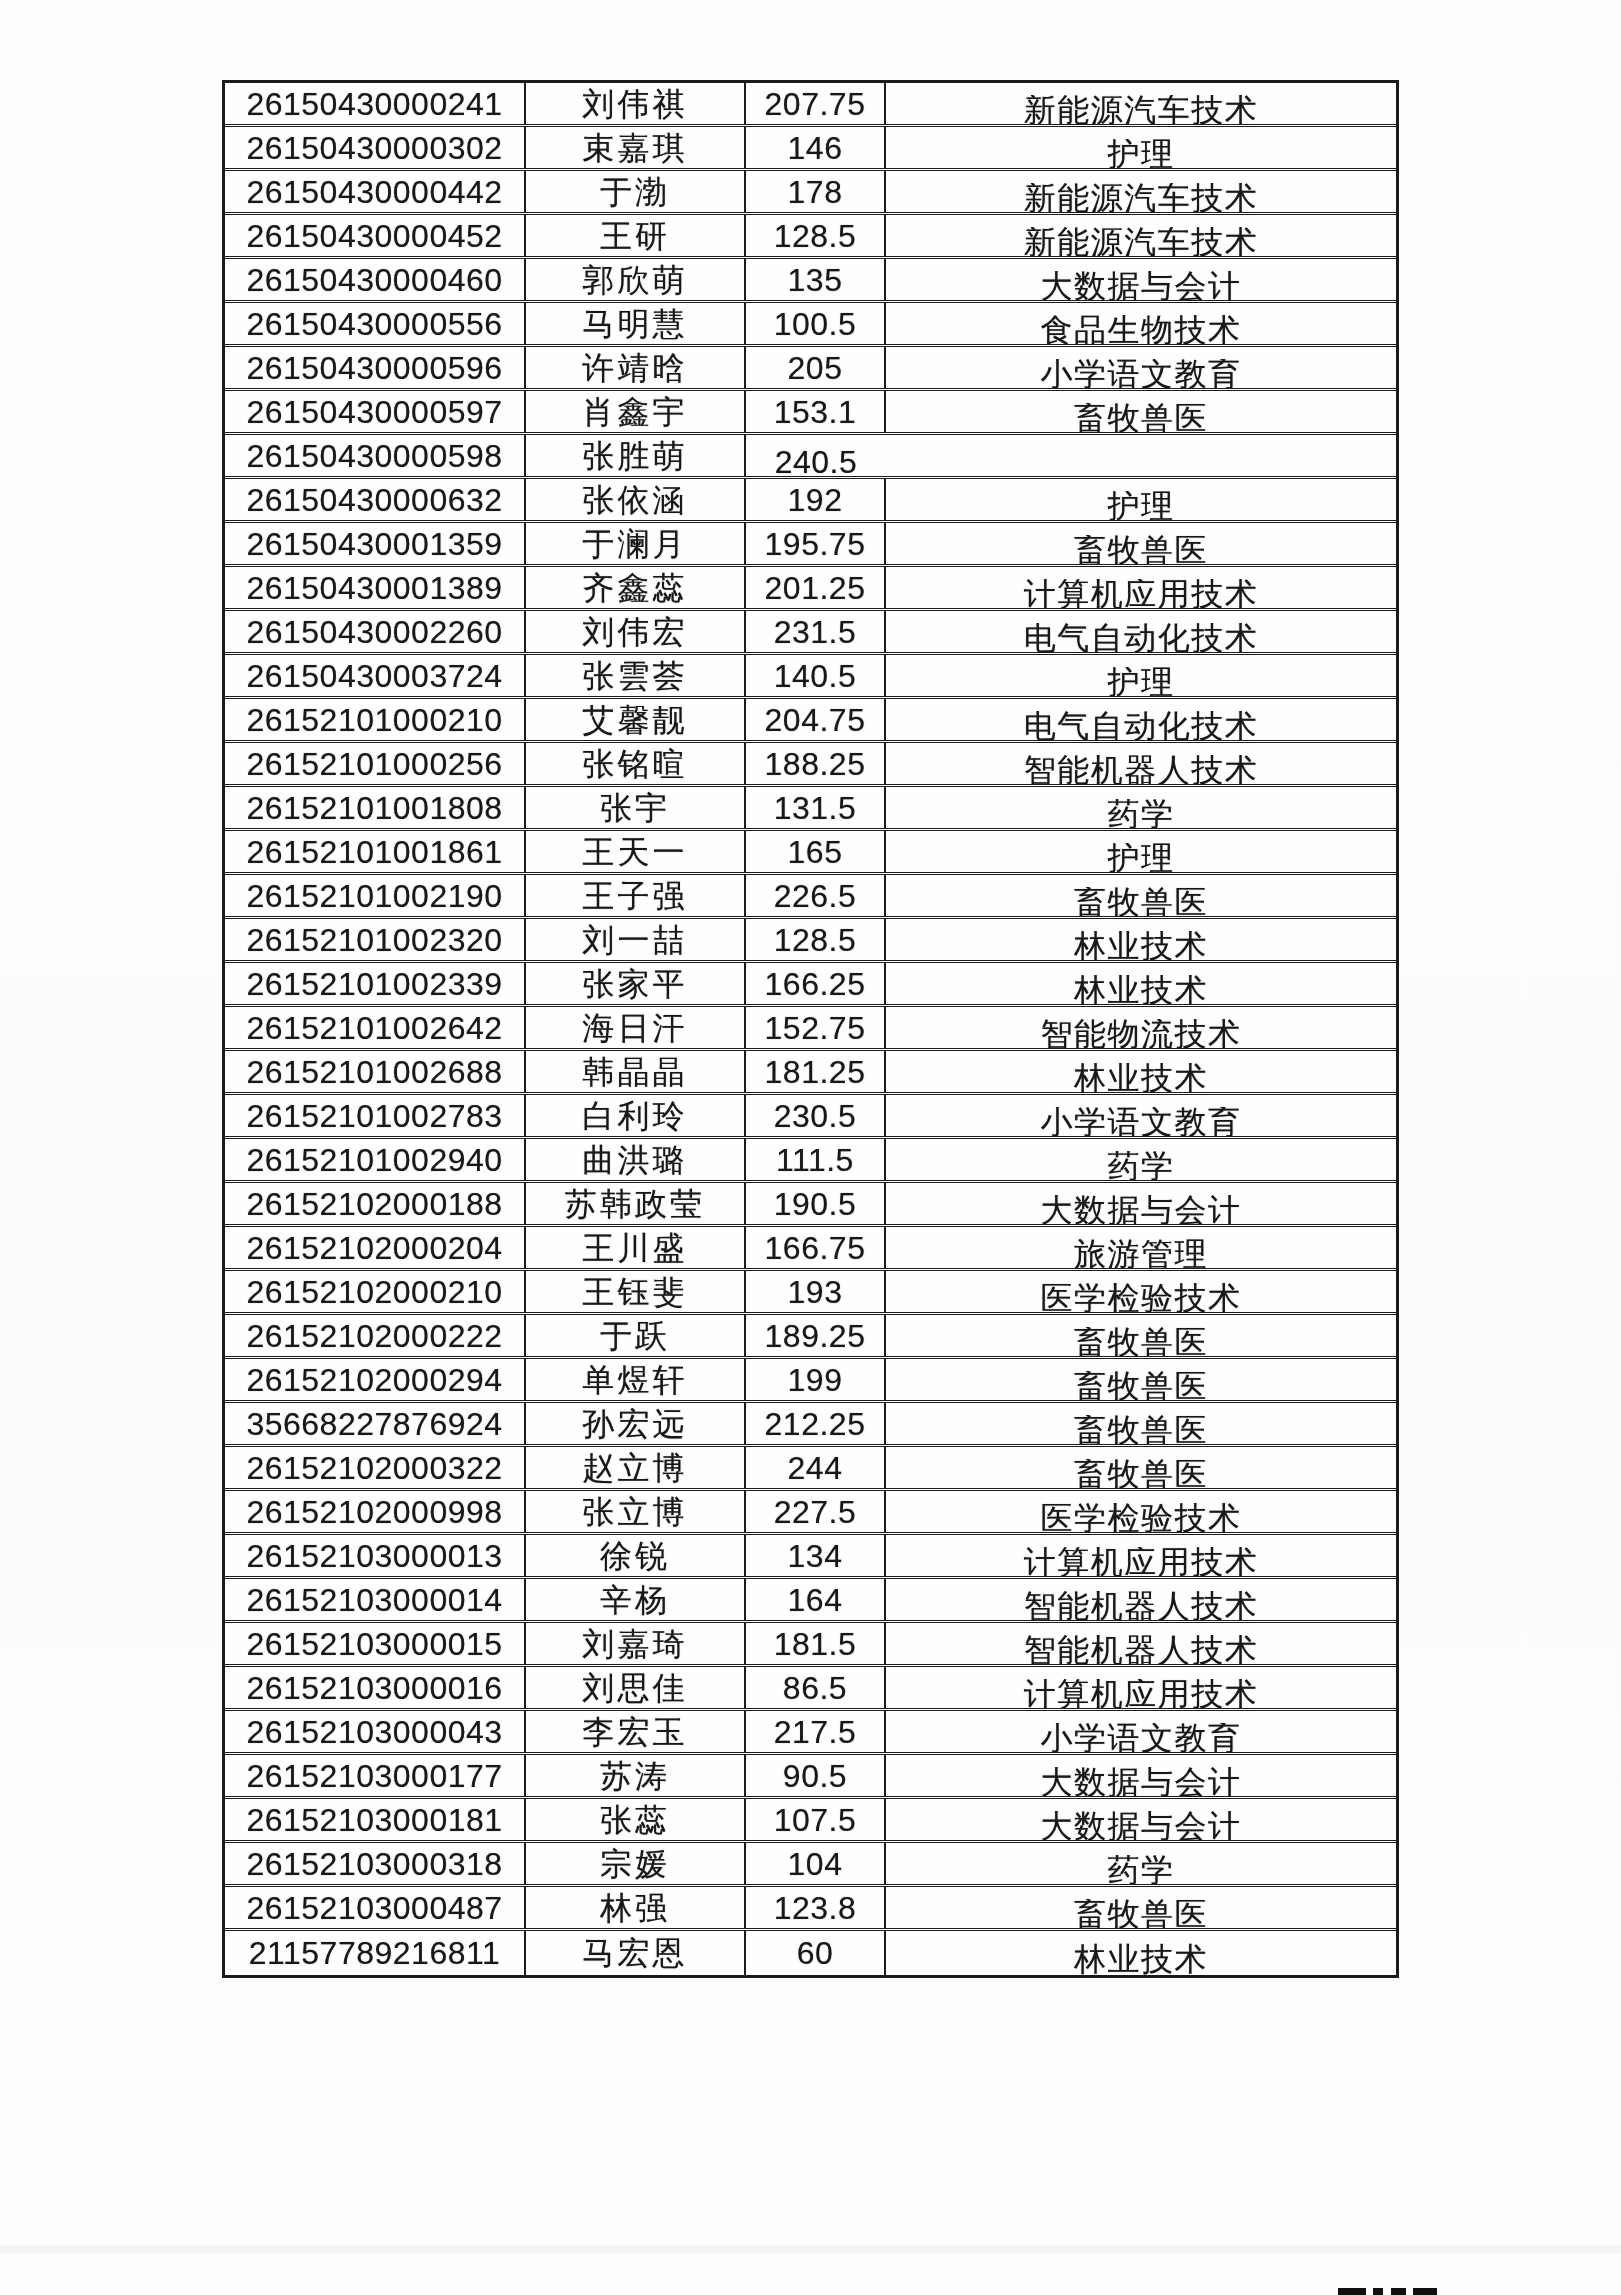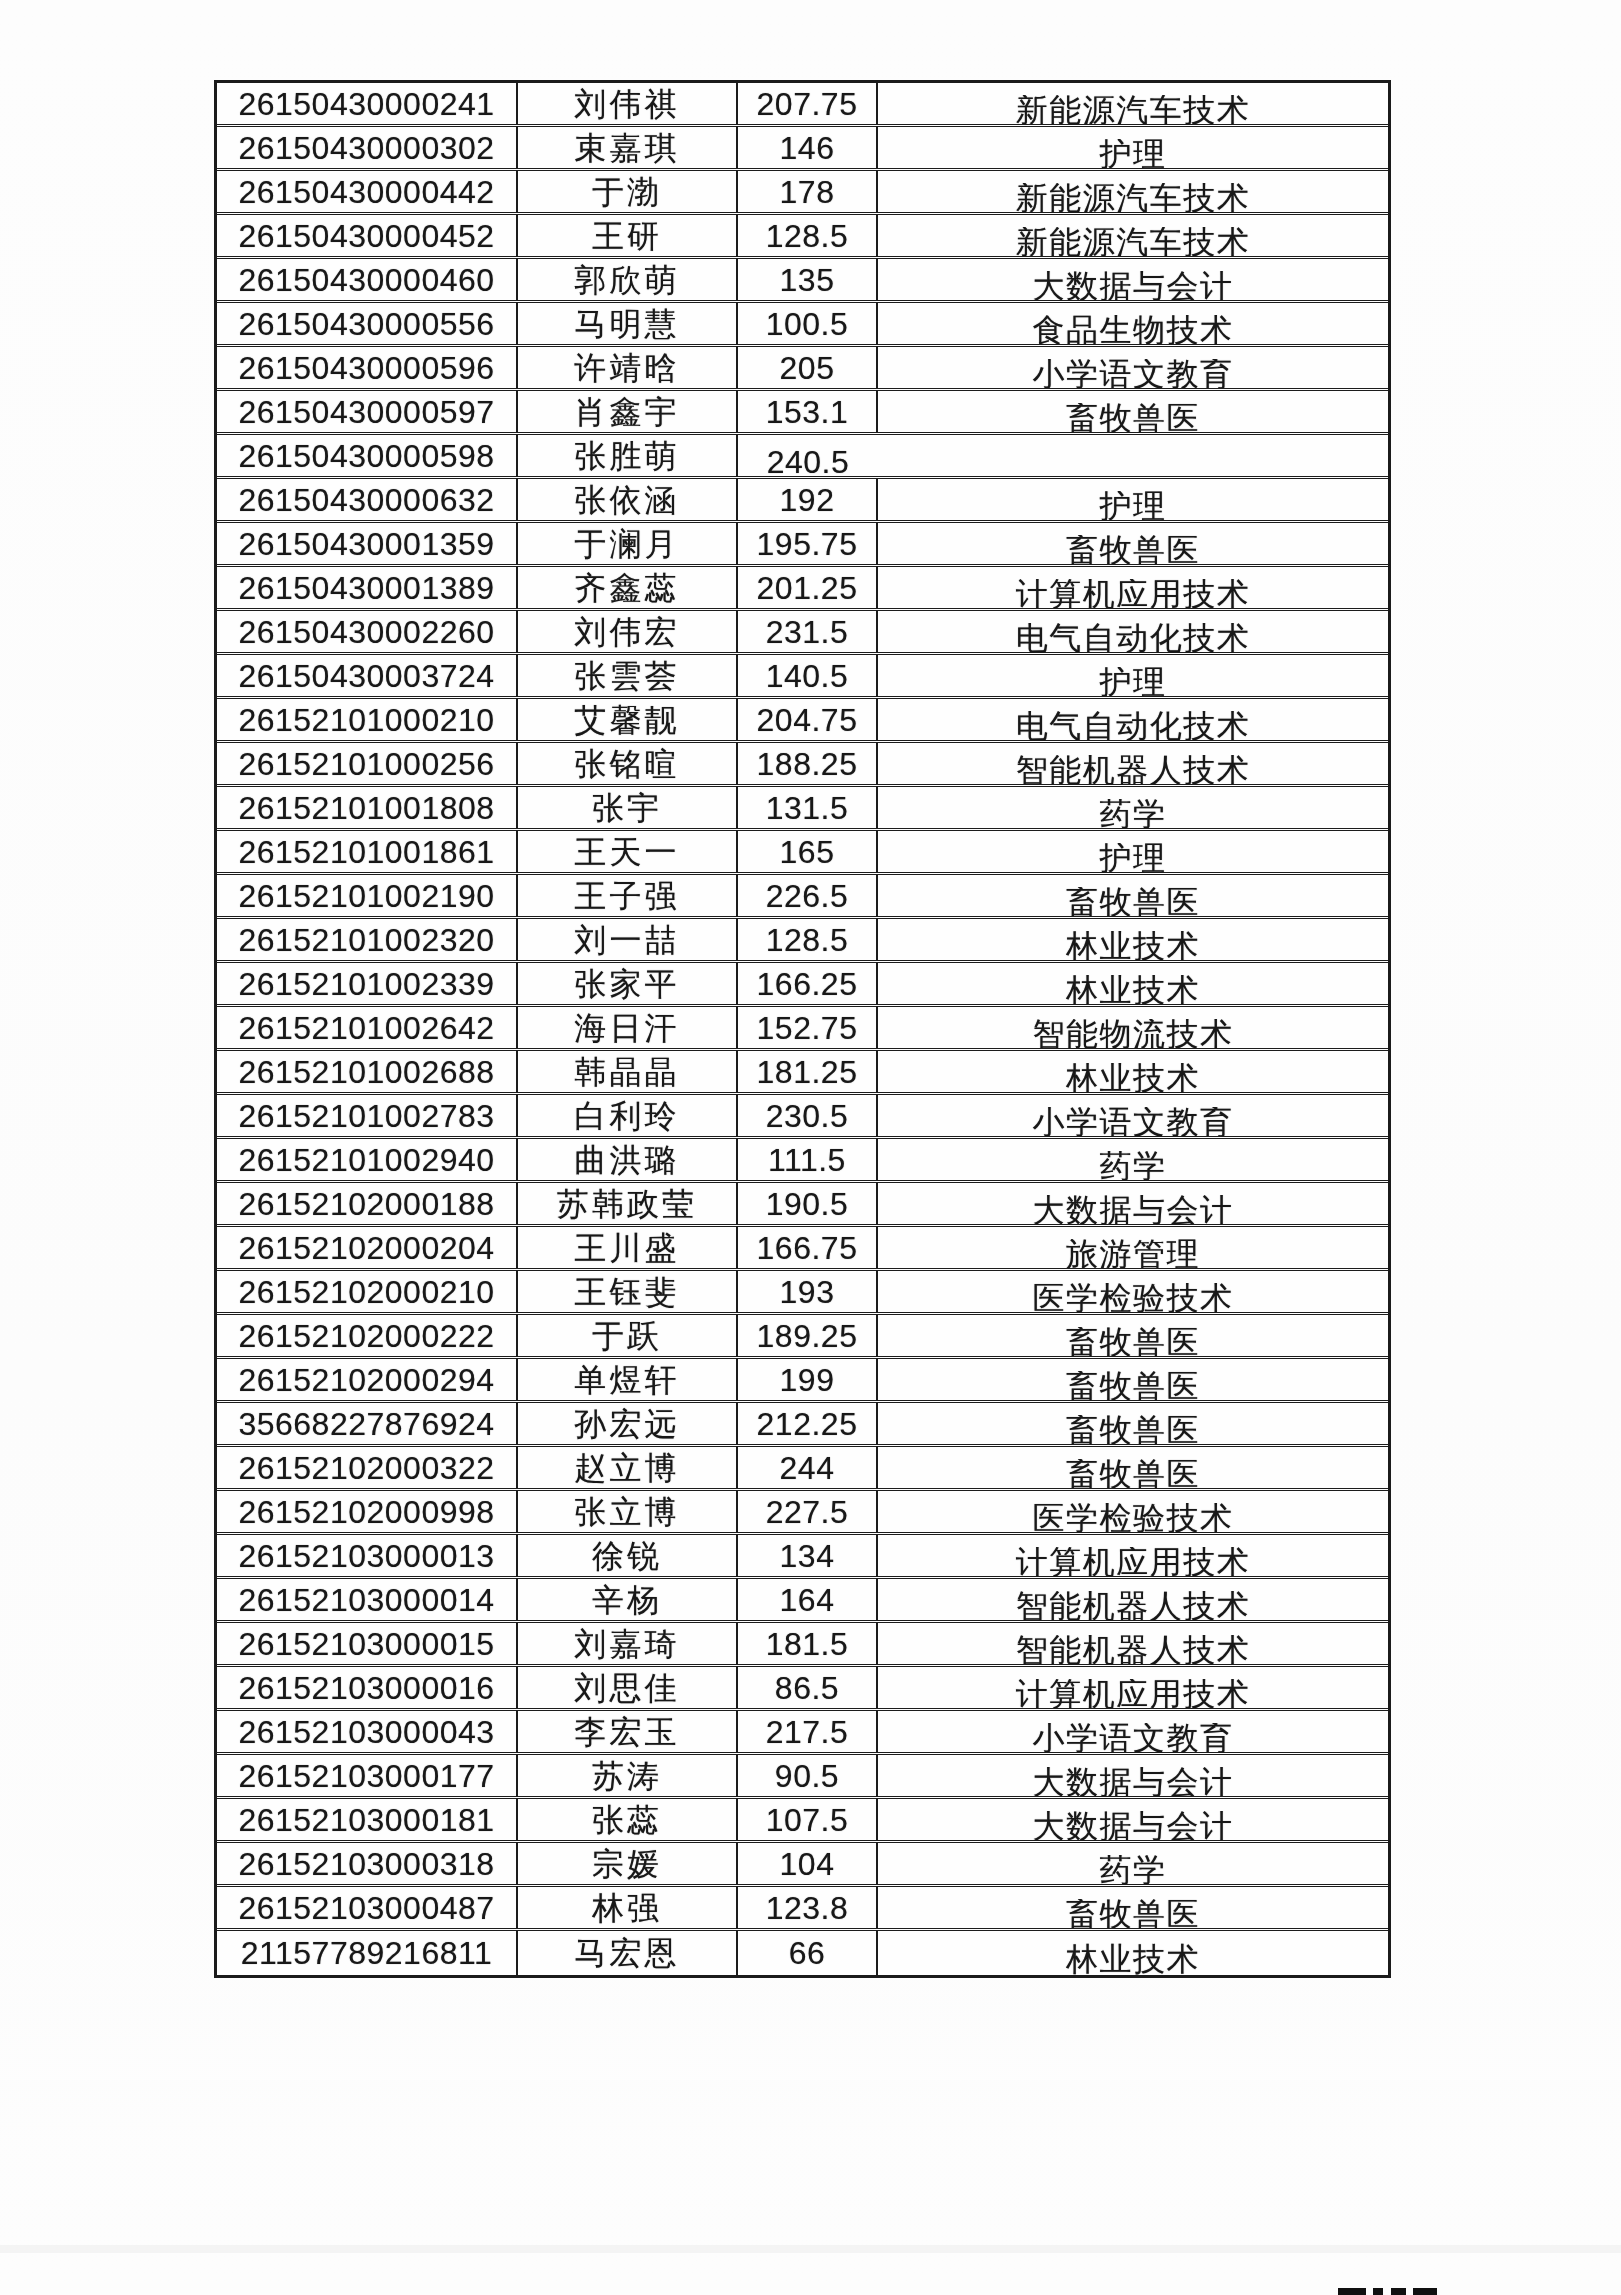--- a/index.html
+++ b/index.html
@@ -13,21 +13,21 @@
   }
   .page {
     position: relative;
     width: 1622px;
     height: 2295px;
     background:
       linear-gradient(180deg, #fdfdfd 0%, #fcfcfc 60%, #fdfdfd 100%);
   }
   .score-table {
     position: absolute;
-    left: 214px;
+    left: 222px;
     top: 80px;
     width: 1177px;
     border: 3.1px solid #1b1b1b;
     box-sizing: border-box;
     background: #fefefe;
   }
   .t-row {
     display: grid;
     grid-template-columns: 301px 220px 140px auto;
     height: 44px;
@@ -333,21 +333,21 @@
       </div>
       <div class="t-row">
         <div class="cell id">26152103000487</div>
         <div class="cell name">林强</div>
         <div class="cell score">123.8</div>
         <div class="cell major">畜牧兽医</div>
       </div>
       <div class="t-row">
         <div class="cell id">21157789216811</div>
         <div class="cell name">马宏恩</div>
-        <div class="cell score">66</div>
+        <div class="cell score">60</div>
         <div class="cell major">林业技术</div>
       </div>
     </div>
 
   <div class="faint-band"></div>
 
   <div class="cutoff-fragment">
     <i></i>
       <i></i>
       <i></i>

